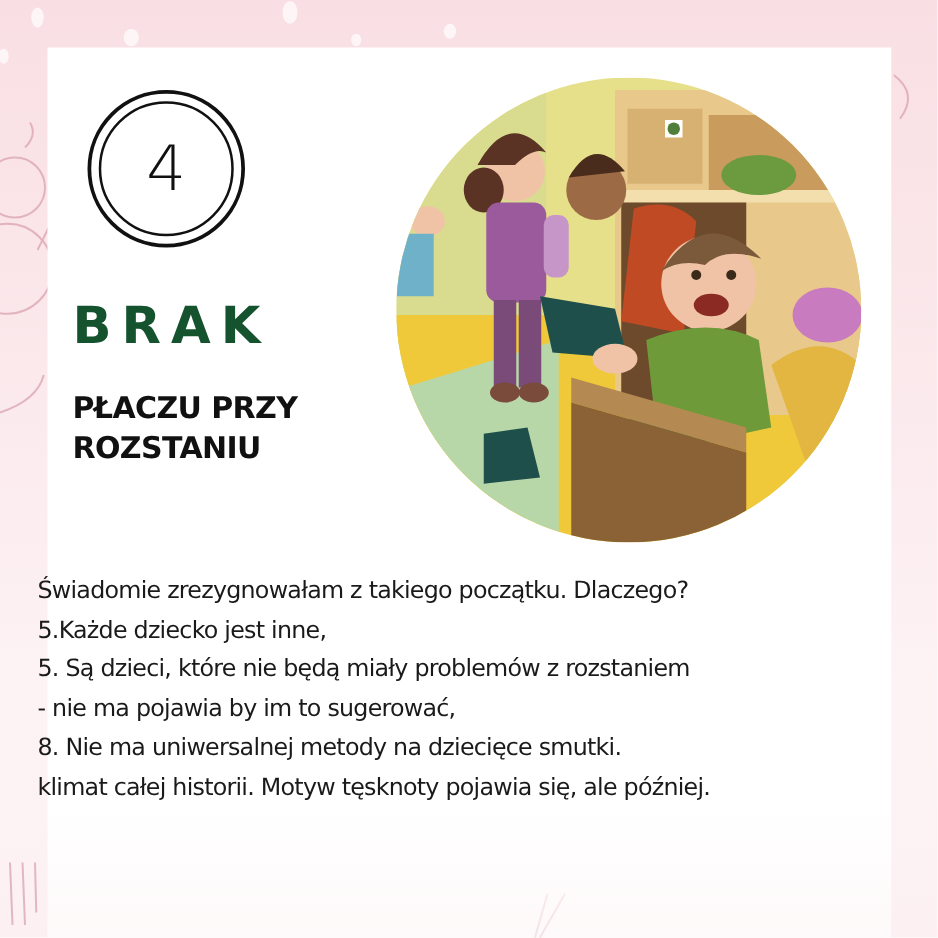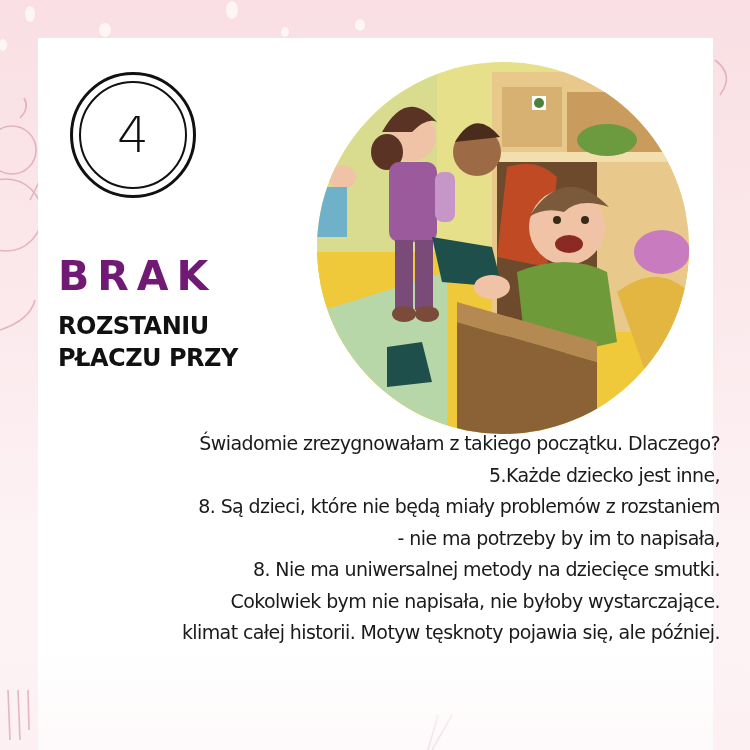--- a/index.html
+++ b/index.html
@@ -20,36 +20,36 @@
     .num-badge-inner {
       position: absolute; left: 6px; top: 6px; right: 6px; bottom: 6px;
       border: 2px solid #111; border-radius: 50%;
       display: flex; align-items: center; justify-content: center;
     }
     .num-badge-inner span {
       font-family: "DejaVu Sans", sans-serif; font-weight: 300; font-size: 50px; color: #111;
       line-height: 1;
     }
     .title-main {
-      position: absolute; left: 58px; top: 256px;
+      position: absolute; left: 58px; top: 240px;
       font-family: "DejaVu Sans", sans-serif; font-weight: bold; font-size: 41px;
-      letter-spacing: 8px; color: #701a75; line-height: 1;
+      letter-spacing: 8px; color: #14532d; line-height: 1;
     }
     .title-sub {
       position: absolute; left: 58px; top: 310px; width: 250px;
       font-family: "DejaVu Sans", sans-serif; font-weight: bold; font-size: 24px;
       color: #111; line-height: 32px; letter-spacing: -0.5px;
     }
     .illustration {
       position: absolute; left: 317px; top: 62px; width: 372px; height: 372px;
       border-radius: 50%; overflow: hidden;
     }
     .body-text {
-      position: absolute; left: 30px; top: 428px; width: 690px;
-      text-align: right; color: #1a1a1a;
+      position: absolute; left: 30px; top: 457px; width: 690px;
+      text-align: left; color: #1a1a1a;
       font-family: "DejaVu Sans", sans-serif; font-size: 19px; line-height: 31.5px;
       letter-spacing: -0.6px;
     }
     .body-text div { white-space: nowrap; }
   </style>
 </head>
 <body>
 
 <svg class="bg-deco" viewBox="0 0 750 750">
   <g fill="none" stroke="#d9a3b0" stroke-width="1.6" opacity="0.75">
@@ -78,22 +78,22 @@
 <div class="card"></div>
 
 <div class="num-badge">
   <div class="num-badge-inner">
     <span>4</span>
   </div>
 </div>
 
 <div class="title-main">BRAK</div>
 <div class="title-sub">
+  <div>PŁACZU PRZY</div>
   <div>ROZSTANIU</div>
-  <div>PŁACZU PRZY</div>
 </div>
 
 <div class="illustration">
   <svg width="372" height="372" viewBox="0 0 372 372">
     <rect width="372" height="372" fill="#e6e08a"></rect>
     <rect x="0" y="0" width="120" height="372" fill="#d9dc8e"></rect>
     <rect x="0" y="190" width="372" height="182" fill="#f0c93a"></rect>
     <polygon points="0,250 130,210 130,372 0,372" fill="#b8d7a8"></polygon>
 
     <rect x="175" y="10" width="200" height="260" fill="#e9c88c"></rect>
@@ -139,18 +139,17 @@
     <path d="M300 230 q40 -30 72 0 l0 80 q-30 -10 -40 10 z" fill="#e2b640"></path>
 
     <ellipse cx="25" cy="115" rx="14" ry="12" fill="#f1c3a6"></ellipse>
     <rect x="0" y="125" width="30" height="50" fill="#6fb1c9"></rect>
   </svg>
 </div>
 
 <div class="body-text">
   <div>Świadomie zrezygnowałam z takiego początku. Dlaczego?</div>
   <div>5.Każde dziecko jest inne,</div>
-  <div>8. Są dzieci, które nie będą miały problemów z rozstaniem</div>
-  <div>- nie ma potrzeby by im to napisała,</div>
+  <div>5. Są dzieci, które nie będą miały problemów z rozstaniem</div>
+  <div>- nie ma pojawia by im to sugerować,</div>
   <div>8. Nie ma uniwersalnej metody na dziecięce smutki.</div>
-  <div>Cokolwiek bym nie napisała, nie byłoby wystarczające.</div>
   <div>klimat całej historii. Motyw tęsknoty pojawia się, ale później.</div>
 </div>
 
 </body></html>

